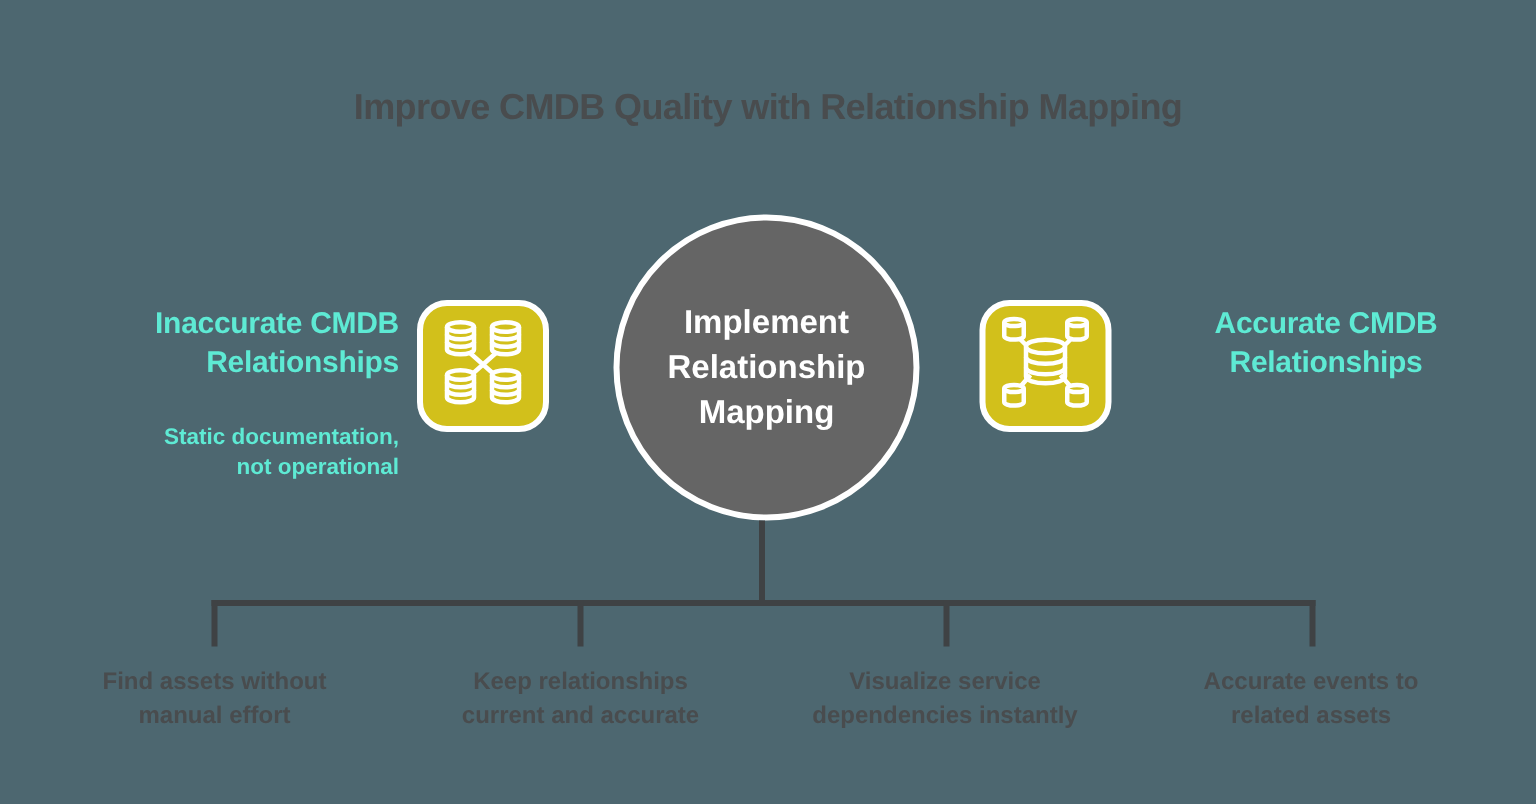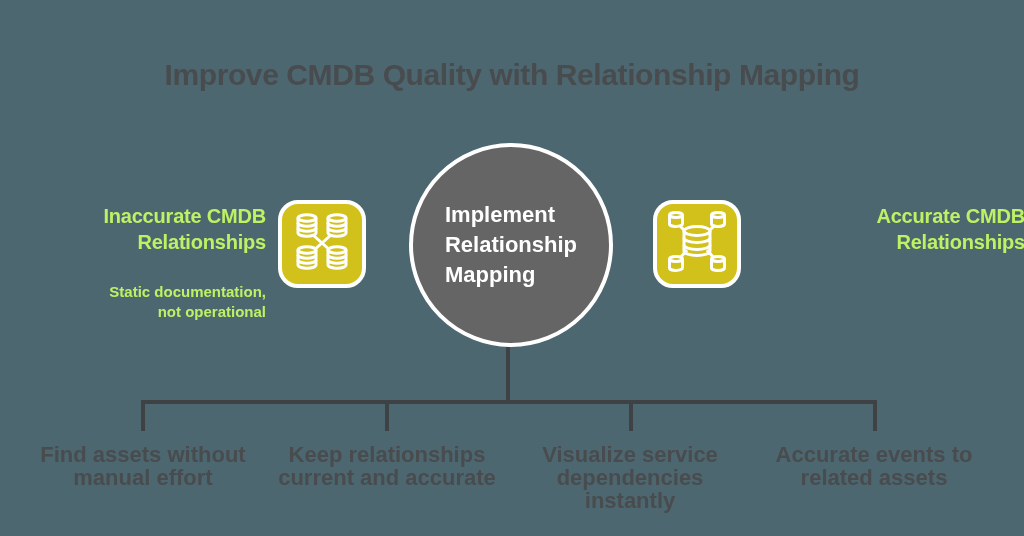--- a/index.html
+++ b/index.html
@@ -14,46 +14,46 @@
     background: #4d6770;
     overflow: hidden;
   }
   .title {
     position: absolute;
     top: 58px;
     left: 0;
     width: 1024px;
     margin: 0;
     text-align: center;
-    font-size: 30px;
+    font-size: 24px;
     font-weight: bold;
     letter-spacing: -0.4px;
     color: #494c4e;
   }
   .side-text {
     position: absolute;
     top: 203px;
     width: 228px;
   }
   .side-text.left  { left: 38px;  text-align: right; }
-  .side-text.right { left: 770px; text-align: right; margin-left: 27px;  }
+  .side-text.right { left: 770px; text-align: center;  }
   .block-heading {
     font-size: 20px;
     font-weight: bold;
     line-height: 26px;
     letter-spacing: -0.2px;
-    color: #bef264;
+    color: #5eead4;
     white-space: pre-line;
   }
   .block-subtitle {
     margin-top: 27px;
     font-size: 15px;
     font-weight: bold;
     line-height: 20px;
-    color: #bef264;
+    color: #5eead4;
     white-space: pre-line;
   }
   .icon-tile {
     position: absolute;
     top: 200px;
     width: 88px;
     height: 88px;
     box-sizing: border-box;
     background: #d2c01b;
     border: 4px solid #ffffff;
@@ -74,39 +74,39 @@
     border-radius: 50%;
     display: flex;
     align-items: center;
     justify-content: center;
   }
   .circle-label {
     font-size: 22px;
     font-weight: bold;
     line-height: 30px;
     color: #ffffff;
-    text-align: left;
+    text-align: center;
     white-space: pre-line;
   }
   .line {
     position: absolute;
     background: #3f4244;
   }
   .stem  { left: 506px; top: 347px; width: 4px; height: 55px; }
   .hbar  { left: 141px; top: 400px; width: 736px; height: 4px; }
   .drop  { top: 400px; width: 4px; height: 31px; }
   .drop.d1 { left: 141px; }
   .drop.d2 { left: 385px; }
   .drop.d3 { left: 629px; }
   .drop.d4 { left: 873px; }
   .benefit {
     position: absolute;
     top: 443px;
     width: 240px;
-    font-size: 22px;
+    font-size: 16px;
     font-weight: bold;
     line-height: 23px;
     color: #494c4e;
     text-align: center;
     white-space: pre-line;
   }
   .benefit.b1 { left: 23px;  }
   .benefit.b2 { left: 267px; }
   .benefit.b3 { left: 510px; }
   .benefit.b4 { left: 754px; }

